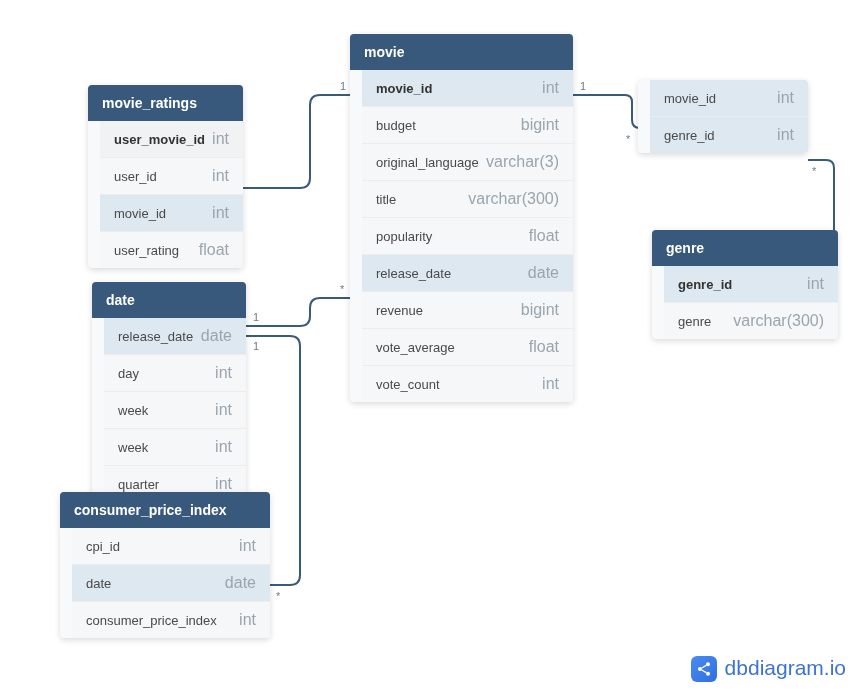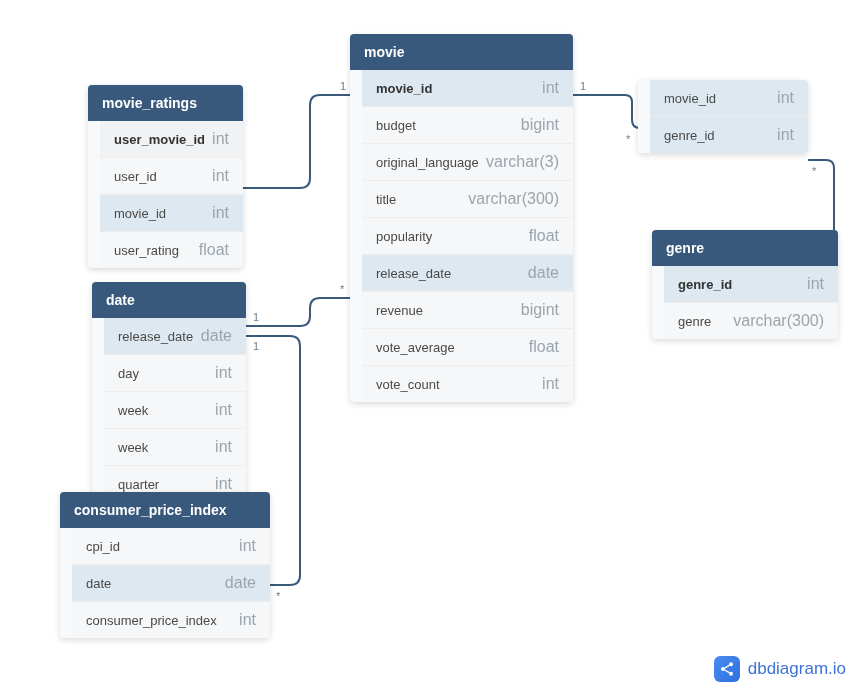--- a/index.html
+++ b/index.html
@@ -56,24 +56,24 @@
   .cardinality {
     font-size: 11px;
     fill: #6b7b8a;
     font-family: inherit;
   }
   .watermark {
     position: absolute;
     right: 22px;
     bottom: 18px;
     display: flex;
-    align-items: center;
+    align-items: flex-start;
     gap: 8px;
     color: #3d73d9;
-    font-size: 17px;
+    font-size: 21px;
   }
   .watermark .logo {
     width: 26px;
     height: 26px;
     background: linear-gradient(135deg,#4a8cf0,#2f6fe0);
     border-radius: 6px;
     display: flex;
     align-items: center;
     justify-content: center;
     color: #fff;

